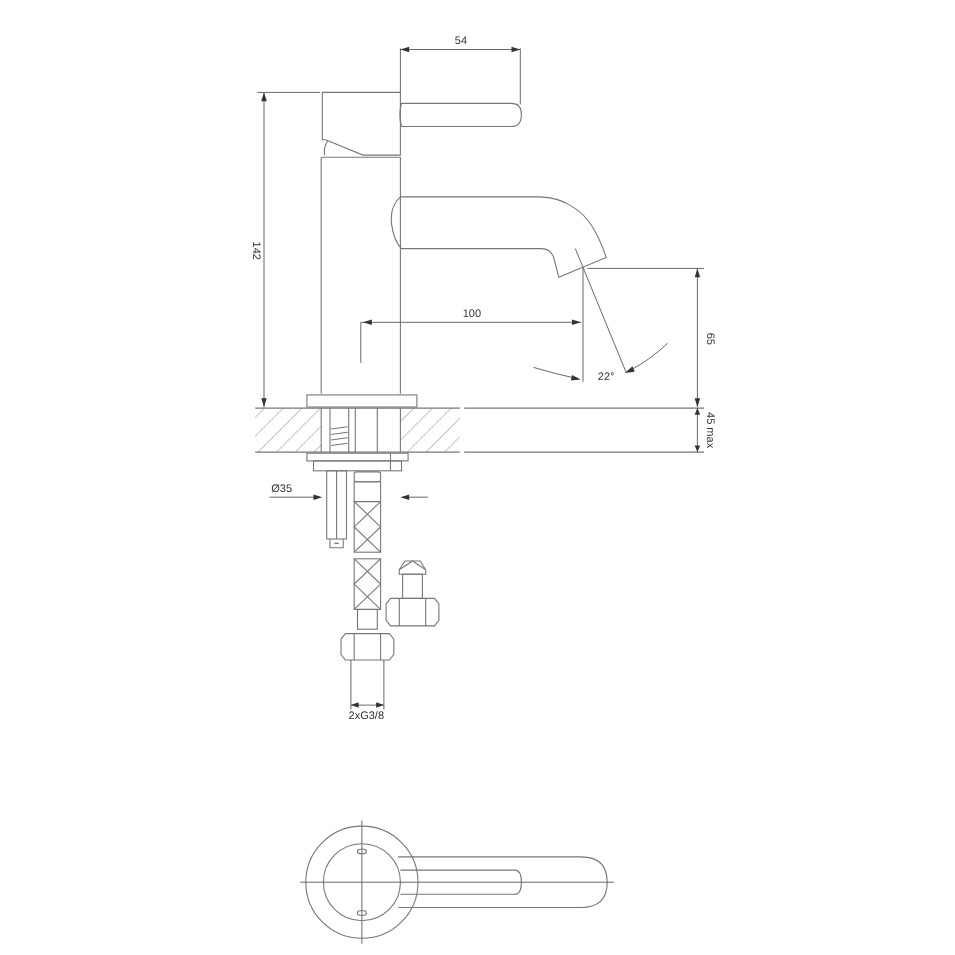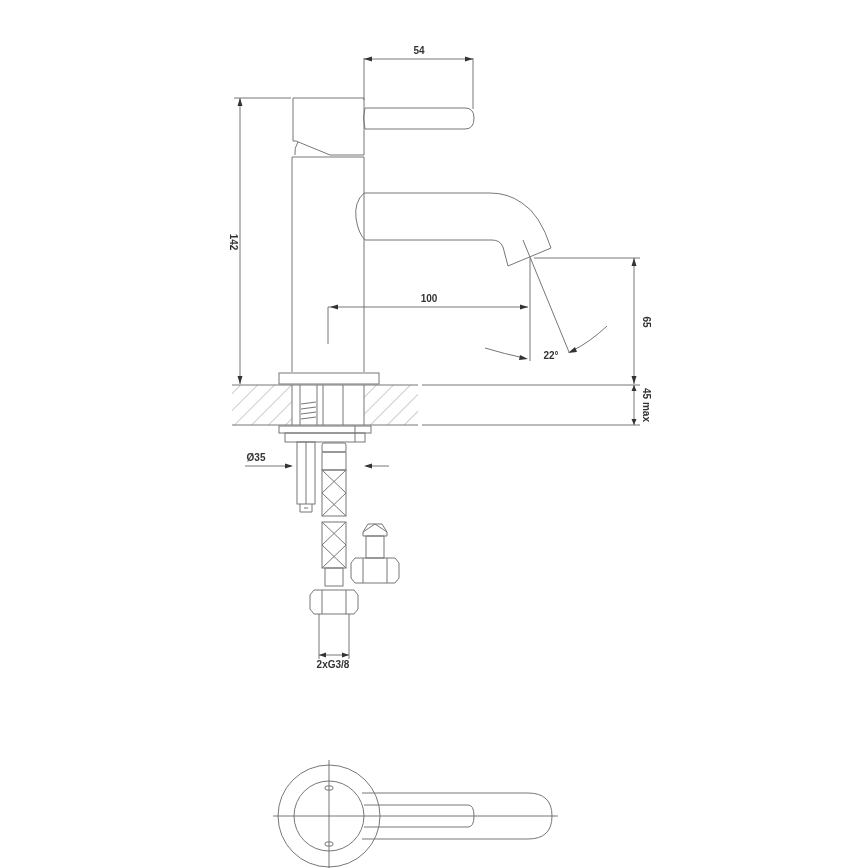--- a/index.html
+++ b/index.html
@@ -1,17 +1,17 @@
 <!DOCTYPE html>
 <html><head>
 <meta charset="utf-8">
 <style>
   html,body{margin:0;padding:0;background:#ffffff;}
   body{width:868px;height:868px;overflow:hidden;}
-  #drawing{position:absolute;left:0;top:14px;width:868px;height:832px;font-weight:bold;}
+  #drawing{position:absolute;left:0;top:0;width:868px;height:832px;}
   svg text{font-family:"Liberation Sans",sans-serif;fill:#333;}
   .ln{stroke:#777;stroke-width:1;fill:none;}
   .dim{stroke:#666;stroke-width:0.9;fill:none;}
   .hatch{stroke:#888;stroke-width:0.9;}
   .arr{fill:#333;stroke:none;}
 </style>
 </head>
 <body>
 
 <div id="drawing">

